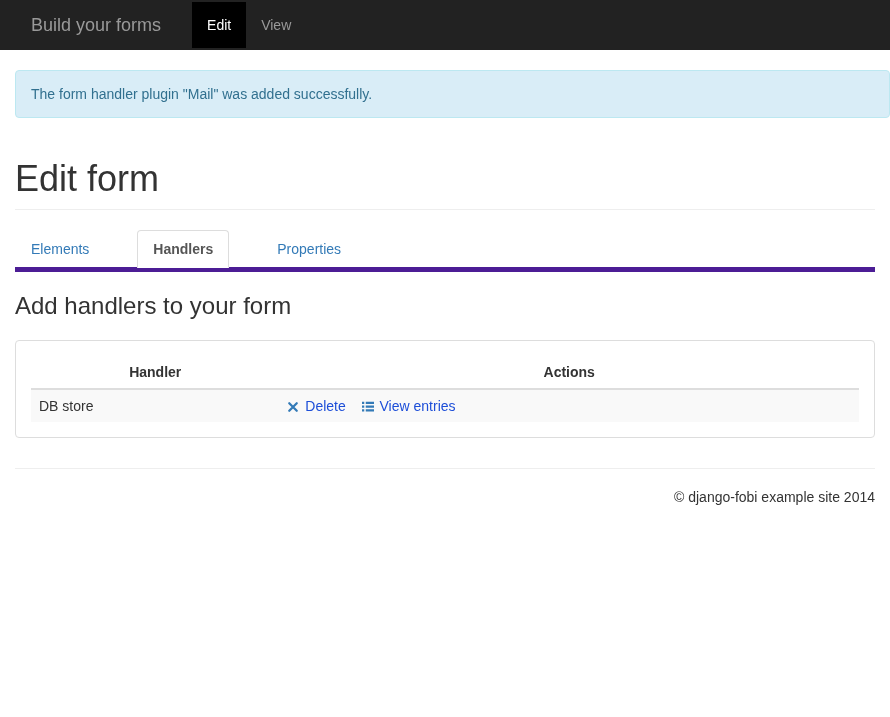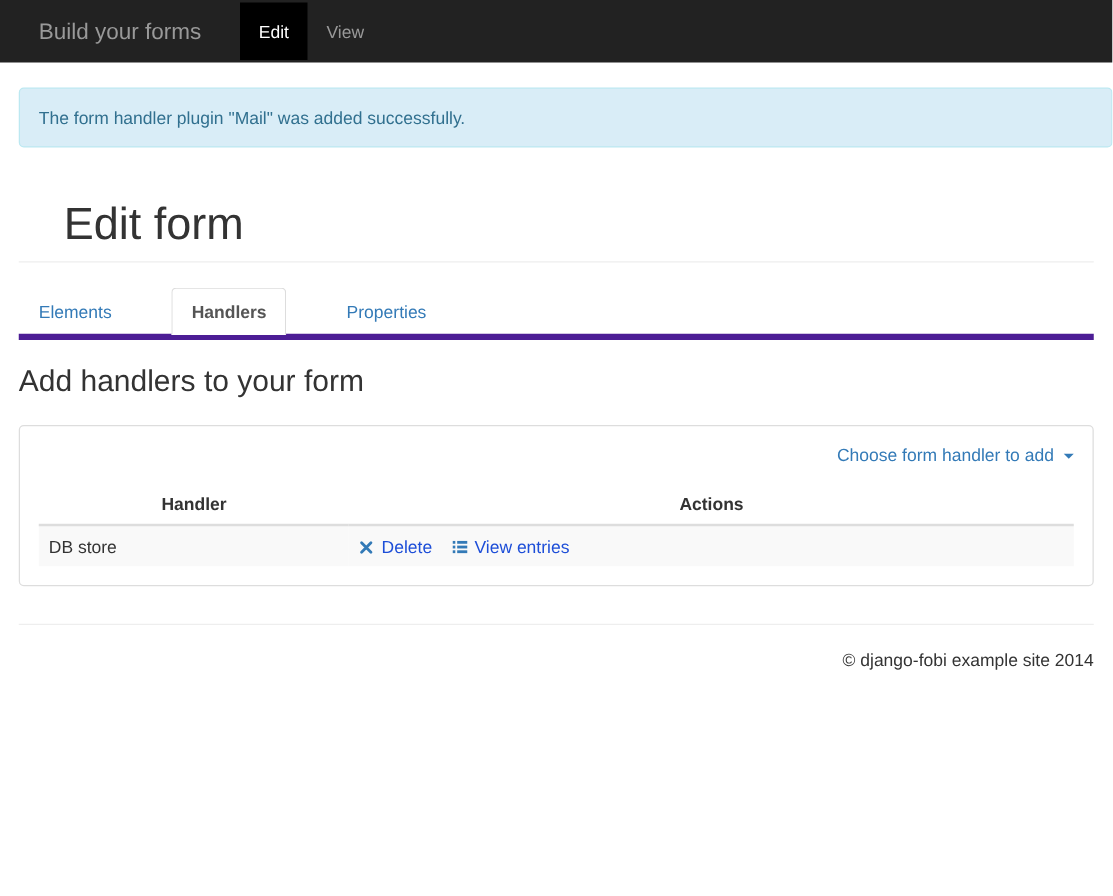--- a/index.html
+++ b/index.html
@@ -7,21 +7,21 @@
     
     .navbar { background: #222; height: 50px; display: flex; align-items: center; padding: 0; }
     .navbar-brand { color: #999; font-size: 18px; padding: 31px; text-decoration: none; }
     .navbar-nav { display: flex; list-style: none; }
     .navbar-nav li a { display: block; padding: 15px; color: #999; text-decoration: none; font-size: 14px; }
     .navbar-nav li.active a { background: #000; color: #fff; }
     
     .alert { margin-top: 20px; padding: 15px; background: #d9edf7; border: 1px solid #bce8f1; color: #31708f; border-radius: 4px; margin-left: 15px; margin-right: 0; }
     
     .page-header { margin: 40px 15px 20px; padding-bottom: 9px; border-bottom: 1px solid #eee; }
-    .page-header h1 { font-size: 36px; font-weight: 500; color: #333; margin-left: 36px; }
+    .page-header h1 { font-size: 36px; font-weight: 500; color: #333; }
     
     .nav-tabs { display: flex; list-style: none; border-bottom: 5px solid #4c1d95; margin: 20px 15px 0; gap: 32px; }
     .nav-tabs li { margin-bottom: -1px; }
     .nav-tabs li a { display: block; padding: 10px 15px; color: #337ab7; text-decoration: none; border: 1px solid transparent; border-radius: 4px 4px 0 0; }
     .nav-tabs li.active a { color: #555; background: #fff; border-color: #ddd #ddd #fff; font-weight: bold; }
     
     .section-title { font-size: 24px; font-weight: 500; margin: 20px 15px; color: #333; }
     
     .panel { margin: 0 15px 20px; border: 1px solid #ddd; border-radius: 4px; padding: 15px; }
     .panel-top { text-align: right; margin-bottom: 15px; }
@@ -72,26 +72,20 @@
       <a>Handlers</a>
     </li>
   <li>
       <a>Properties</a>
     </li>
 </ul>
 
 <h2 class="section-title">Add handlers to your form</h2>
 
 <div class="panel">
-  <div class="panel-top">
-    <a class="dropdown-toggle">
-      <span>Choose form handler to add</span>
-      <span class="caret"></span>
-    </a>
-  </div>
   <table>
     <thead>
       <tr>
         <th style="width:30%">Handler</th>
         <th>Actions</th>
       </tr>
     </thead>
     <tbody>
       <tr class="striped">
         <td>DB store</td>

